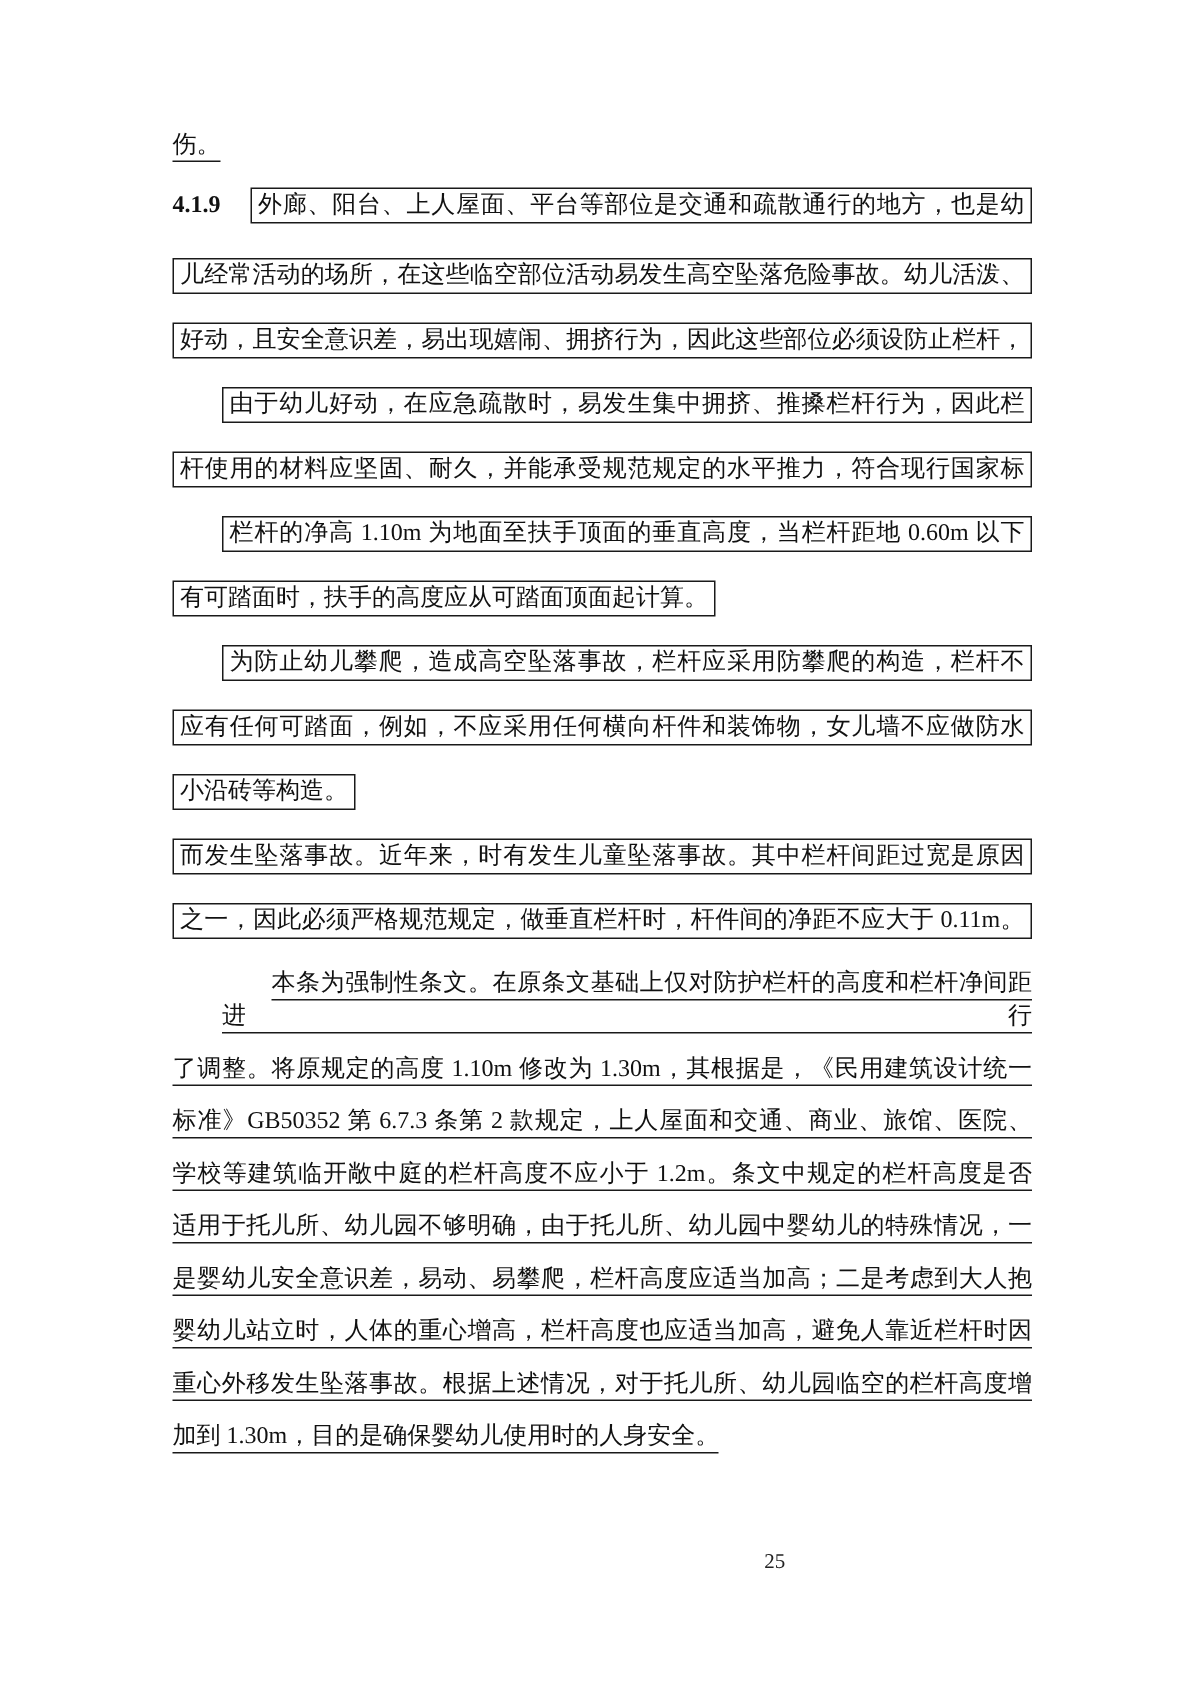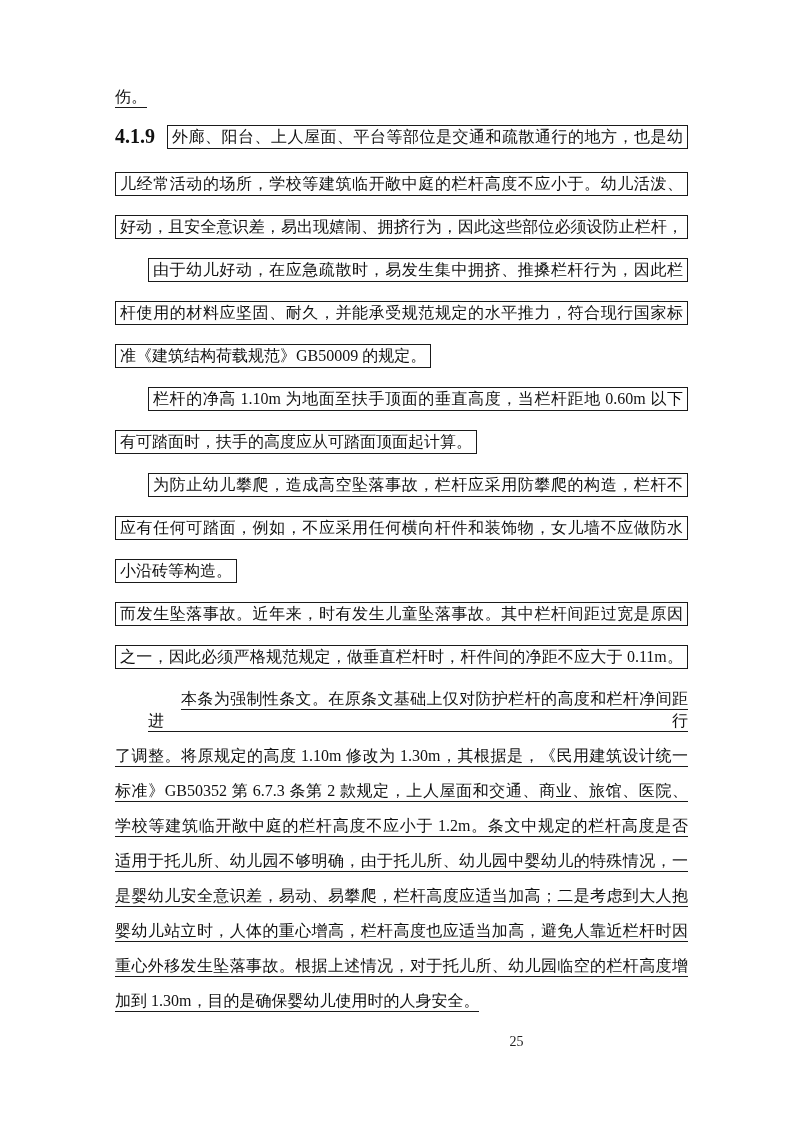--- a/index.html
+++ b/index.html
@@ -25,21 +25,21 @@
     white-space:nowrap;
     overflow:hidden;
   }
   .just{white-space:normal;text-align:justify;text-align-last:justify;}
   .fit{width:fit-content;max-width:100%;}
   .ind{margin-left:33px;width:calc(100% - 33px);}
 
   
   .clause{display:flex;align-items:flex-start;margin-bottom:19px;}
   .clause .label{
-    flex:none;width:52px;font-weight:bold;font-size:20px;line-height:23px;
+    flex:none;width:52px;font-weight:bold;font-size:16px;line-height:23px;
   }
   .clause .b-line{flex:1;margin-bottom:4px;}
 
   
   .u-line{
     font-size:16px;line-height:22px;margin-bottom:13px;
     white-space:nowrap;overflow:visible;
   }
   .u-line.just{white-space:normal;}
   .u-line .ul{border-bottom:1px solid #1a1a1a;padding-bottom:2px;}
@@ -58,26 +58,25 @@
   <div class="content">
 
     <div class="u-line u-tight">
       <span class="ul">伤。</span>
     </div>
 
     <div class="clause">
       <span class="label">4.1.9</span>
       <div class="b-line just">外廊、阳台、上人屋面、平台等部位是交通和疏散通行的地方，也是幼</div>
     </div>
-    <div class="b-line just">儿经常活动的场所，学校等建筑临开敞中庭的栏杆高度不应小于。幼儿活泼、</div>
+    <div class="b-line just">儿经常活动的场所，在这些临空部位活动易发生高空坠落危险事故。幼儿活泼、</div>
     <div class="b-line just">好动，且安全意识差，易出现嬉闹、拥挤行为，因此这些部位必须设防止栏杆，</div>
 
     <div class="b-line ind just">由于幼儿好动，在应急疏散时，易发生集中拥挤、推搡栏杆行为，因此栏</div>
     <div class="b-line just">杆使用的材料应坚固、耐久，并能承受规范规定的水平推力，符合现行国家标</div>
-    <div class="b-line fit">准《建筑结构荷载规范》GB50009 的规定。</div>
 
     <div class="b-line ind just">栏杆的净高 1.10m 为地面至扶手顶面的垂直高度，当栏杆距地 0.60m 以下</div>
     <div class="b-line fit">有可踏面时，扶手的高度应从可踏面顶面起计算。</div>
 
     <div class="b-line ind just">为防止幼儿攀爬，造成高空坠落事故，栏杆应采用防攀爬的构造，栏杆不</div>
     <div class="b-line just">应有任何可踏面，例如，不应采用任何横向杆件和装饰物，女儿墙不应做防水</div>
     <div class="b-line fit">小沿砖等构造。</div>
 
     <div class="b-line just">而发生坠落事故。近年来，时有发生儿童坠落事故。其中栏杆间距过宽是原因</div>
     <div class="b-line just">之一，因此必须严格规范规定，做垂直栏杆时，杆件间的净距不应大于 0.11m。</div>

